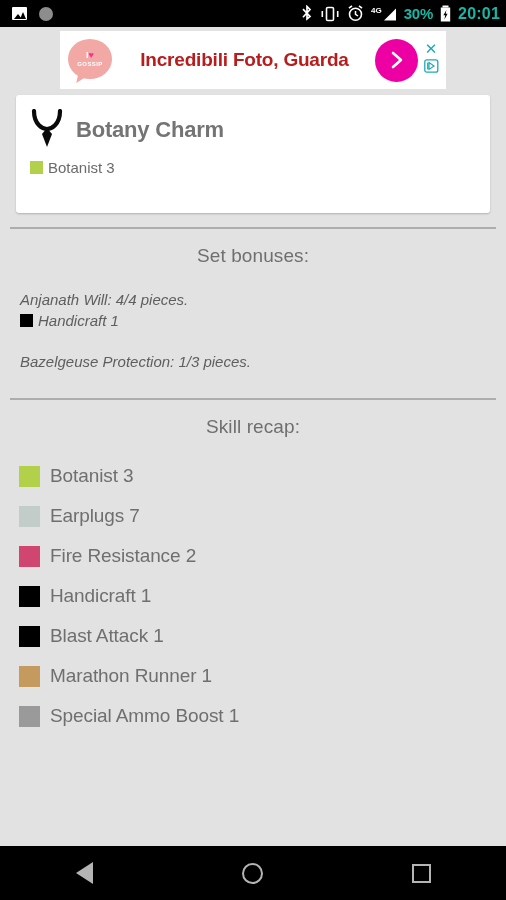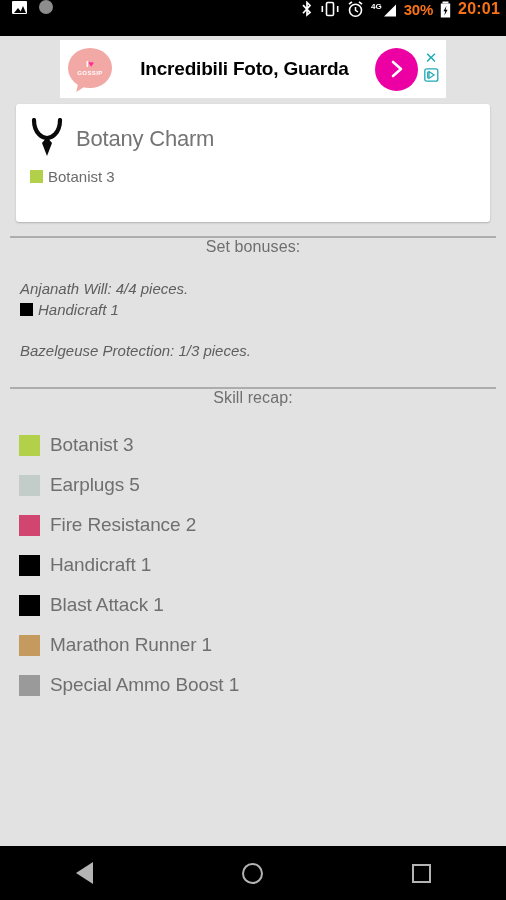--- a/index.html
+++ b/index.html
@@ -6,22 +6,22 @@
   html, body {
     width: 506px; height: 900px;
     background: #e2e2e2;
     font-family: "Liberation Sans", sans-serif;
     overflow: hidden;
   }
   #app { position: relative; width: 506px; height: 900px; background: #e2e2e2; }
 
   
   .statusbar {
-    height: 36px; background: #000; color: #f97316;
-    display: flex; align-items: flex-start; padding: 0 6px 0 12px;
+    height: 27px; background: #000; color: #14b8a6;
+    display: flex; align-items: center; padding: 0 6px 0 12px;
     font-size: 15px; font-weight: bold;
   }
   .sb-left { display: flex; align-items: center; gap: 12px; }
   .sb-right { margin-left: auto; display: flex; align-items: center; gap: 7px; }
   .ic-photo {
     width: 15px; height: 13px; background: #fff; border-radius: 1px;
     position: relative; overflow: hidden;
   }
   .ic-photo::after {
     content: ""; position: absolute; left: 2px; bottom: 1px;
@@ -56,55 +56,55 @@
   .ad-bubble::after {
     content: ""; position: absolute; bottom: -5px; left: 9px;
     width: 0; height: 0; border-left: 8px solid #f2a8a4;
     border-bottom: 8px solid transparent; transform: rotate(12deg);
   }
   .ad-bub-l1 { font-size: 9px; font-weight: bold; line-height: 10px; }
   .ad-bub-l2 { font-size: 6px; font-weight: bold; letter-spacing: .4px; line-height: 8px; }
   .ad-heart { color: #ff2d9b; font-size: 9px; }
   .ad-text {
     flex: 1; text-align: center; font-size: 19px; font-weight: bold;
-    color: #000000; letter-spacing: -0.2px;
+    color: #b91c1c; letter-spacing: -0.2px;
   }
   .ad-cta {
     width: 43px; height: 43px; border-radius: 50%; background: #ec00a4;
     flex: 0 0 43px; display: flex; align-items: center; justify-content: center;
     margin-right: 4px;
   }
   .ad-side { width: 18px; display: flex; flex-direction: column; align-items: center; gap: 4px; }
   .ad-x { color: #1fa9b5; font-size: 15px; line-height: 12px; font-weight: 300; }
 
   
   .content { padding: 0; }
   .card {
     margin: 2px 16px 0 16px; background: #fff; border-radius: 3px;
     height: 118px; padding: 12px 14px 0 14px;
     box-shadow: 0 1px 2px rgba(0,0,0,.22);
   }
   .card-head { display: flex; align-items: center; gap: 12px; height: 46px; }
   .charm-icon { width: 34px; height: 42px; flex: 0 0 34px; }
   .card-title {
-    font-size: 22px; font-weight: normal; color: #747474; letter-spacing: -.2px;
+    font-size: 22px; font-weight: bold; color: #747474; letter-spacing: -.2px;
   }
   .card-skill { display: flex; align-items: center; margin-top: 6px; }
   .sw-sm { width: 13px; height: 13px; flex: 0 0 13px; margin-right: 5px; }
   .card-skill-label { font-size: 15px; color: #6b6b6b; }
 
   .divider {
     height: 2px; background: #adadad; margin: 0 10px;
   }
   .div1 { margin-top: 14px; }
   .div2 { margin-top: 25px; }
 
   .section-title {
-    text-align: center; font-size: 16px; color: #6f6f6f;
-    letter-spacing: .1px;
+    text-align: center; font-size: 19px; color: #6f6f6f;
+    padding-top: 16px; letter-spacing: .1px;
   }
 
   .bonuses { padding: 22px 20px 0 20px; font-style: italic; }
   .bonus-head { font-size: 15px; color: #5e5e5e; line-height: 22px; }
   .bonus-skill { display: flex; align-items: center; margin-top: 1px; }
   .bonus-gap { height: 22px; }
   .bonus-label { font-size: 15px; color: #5e5e5e; }
 
   .skills { padding: 18px 0 0 0; }
   .skill-row { display: flex; align-items: center; height: 40px; padding-left: 19px; }
@@ -240,21 +240,21 @@
     <div class="divider div2"></div>
 
     <div class="section-title">Skill recap:</div>
     <div class="skills" id="skill-list">
         <div class="skill-row">
           <span class="sw-lg" style="background: rgb(179, 208, 74);"></span>
           <span class="skill-label">Botanist 3</span>
         </div>
         <div class="skill-row">
           <span class="sw-lg" style="background: rgb(194, 205, 201);"></span>
-          <span class="skill-label">Earplugs 5</span>
+          <span class="skill-label">Earplugs 7</span>
         </div>
         <div class="skill-row">
           <span class="sw-lg" style="background: rgb(208, 70, 112);"></span>
           <span class="skill-label">Fire Resistance 2</span>
         </div>
         <div class="skill-row">
           <span class="sw-lg" style="background: rgb(0, 0, 0);"></span>
           <span class="skill-label">Handicraft 1</span>
         </div>
         <div class="skill-row">

